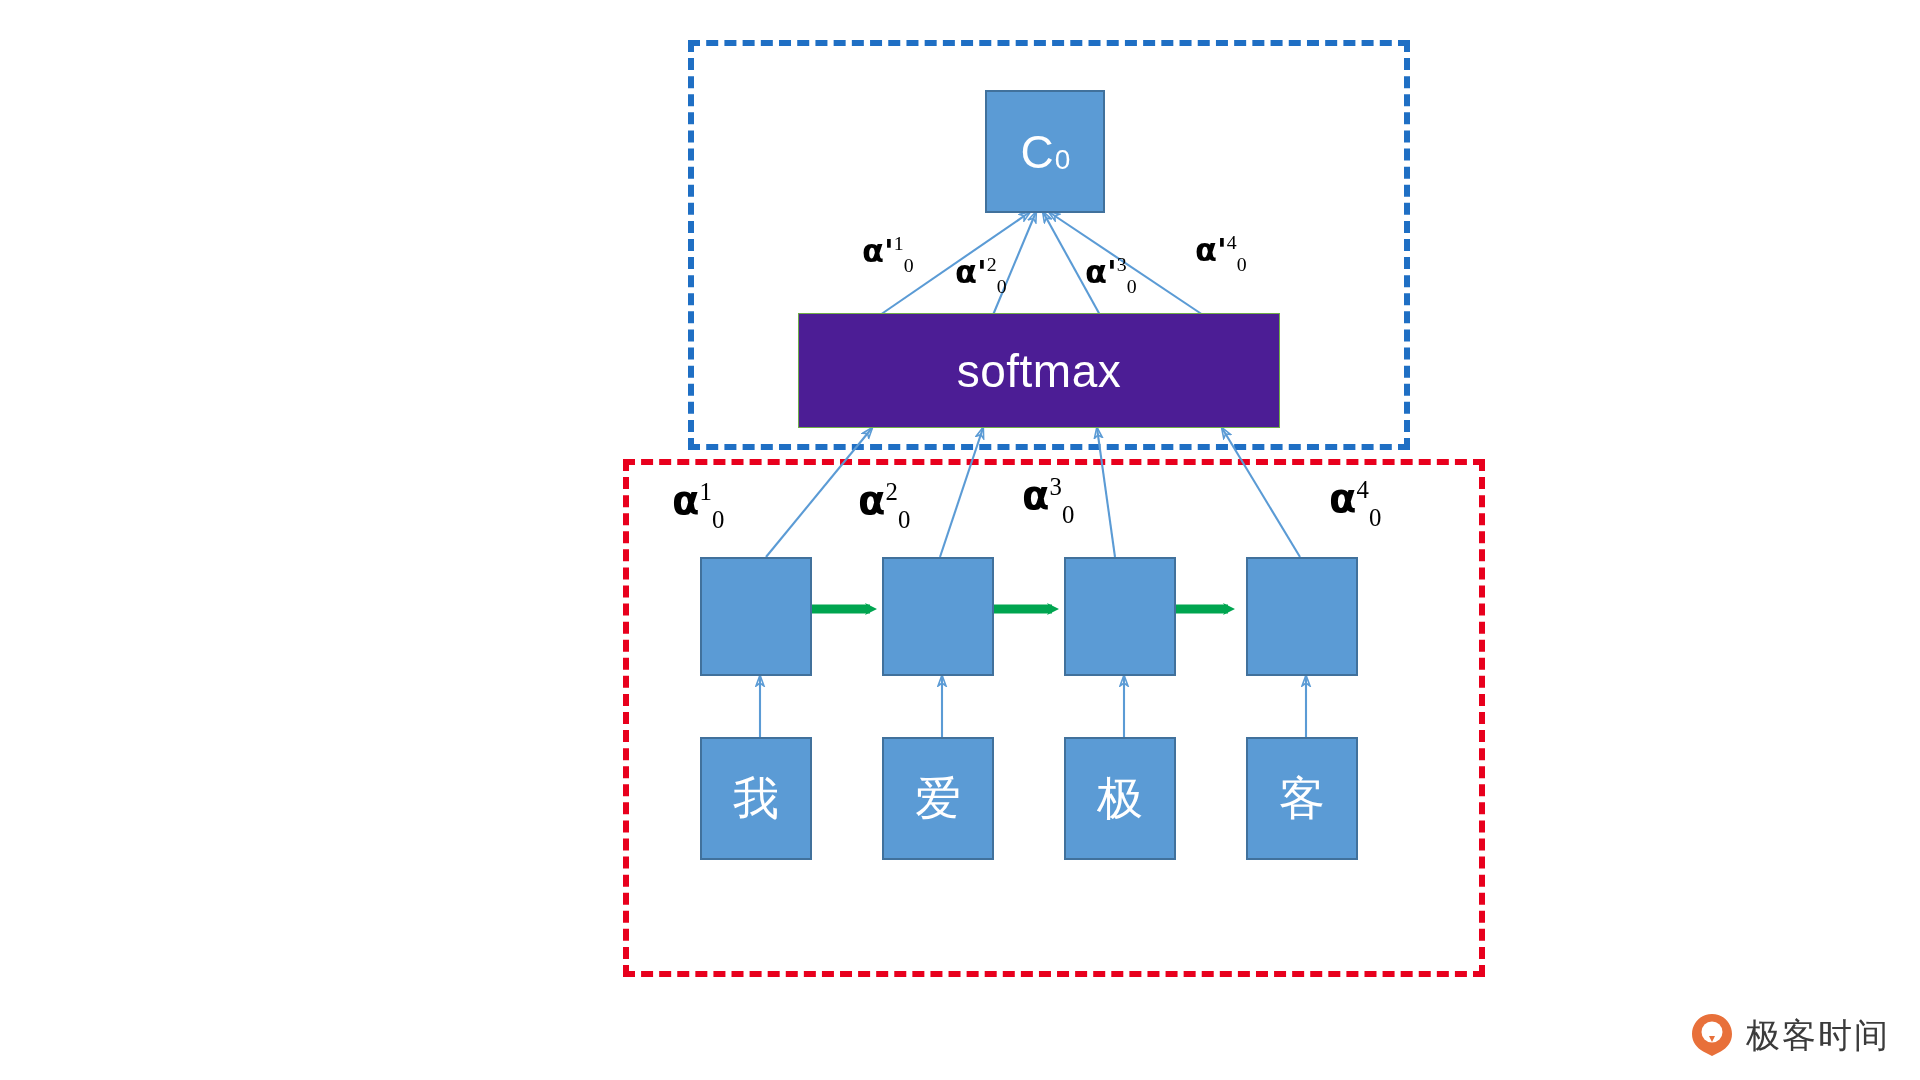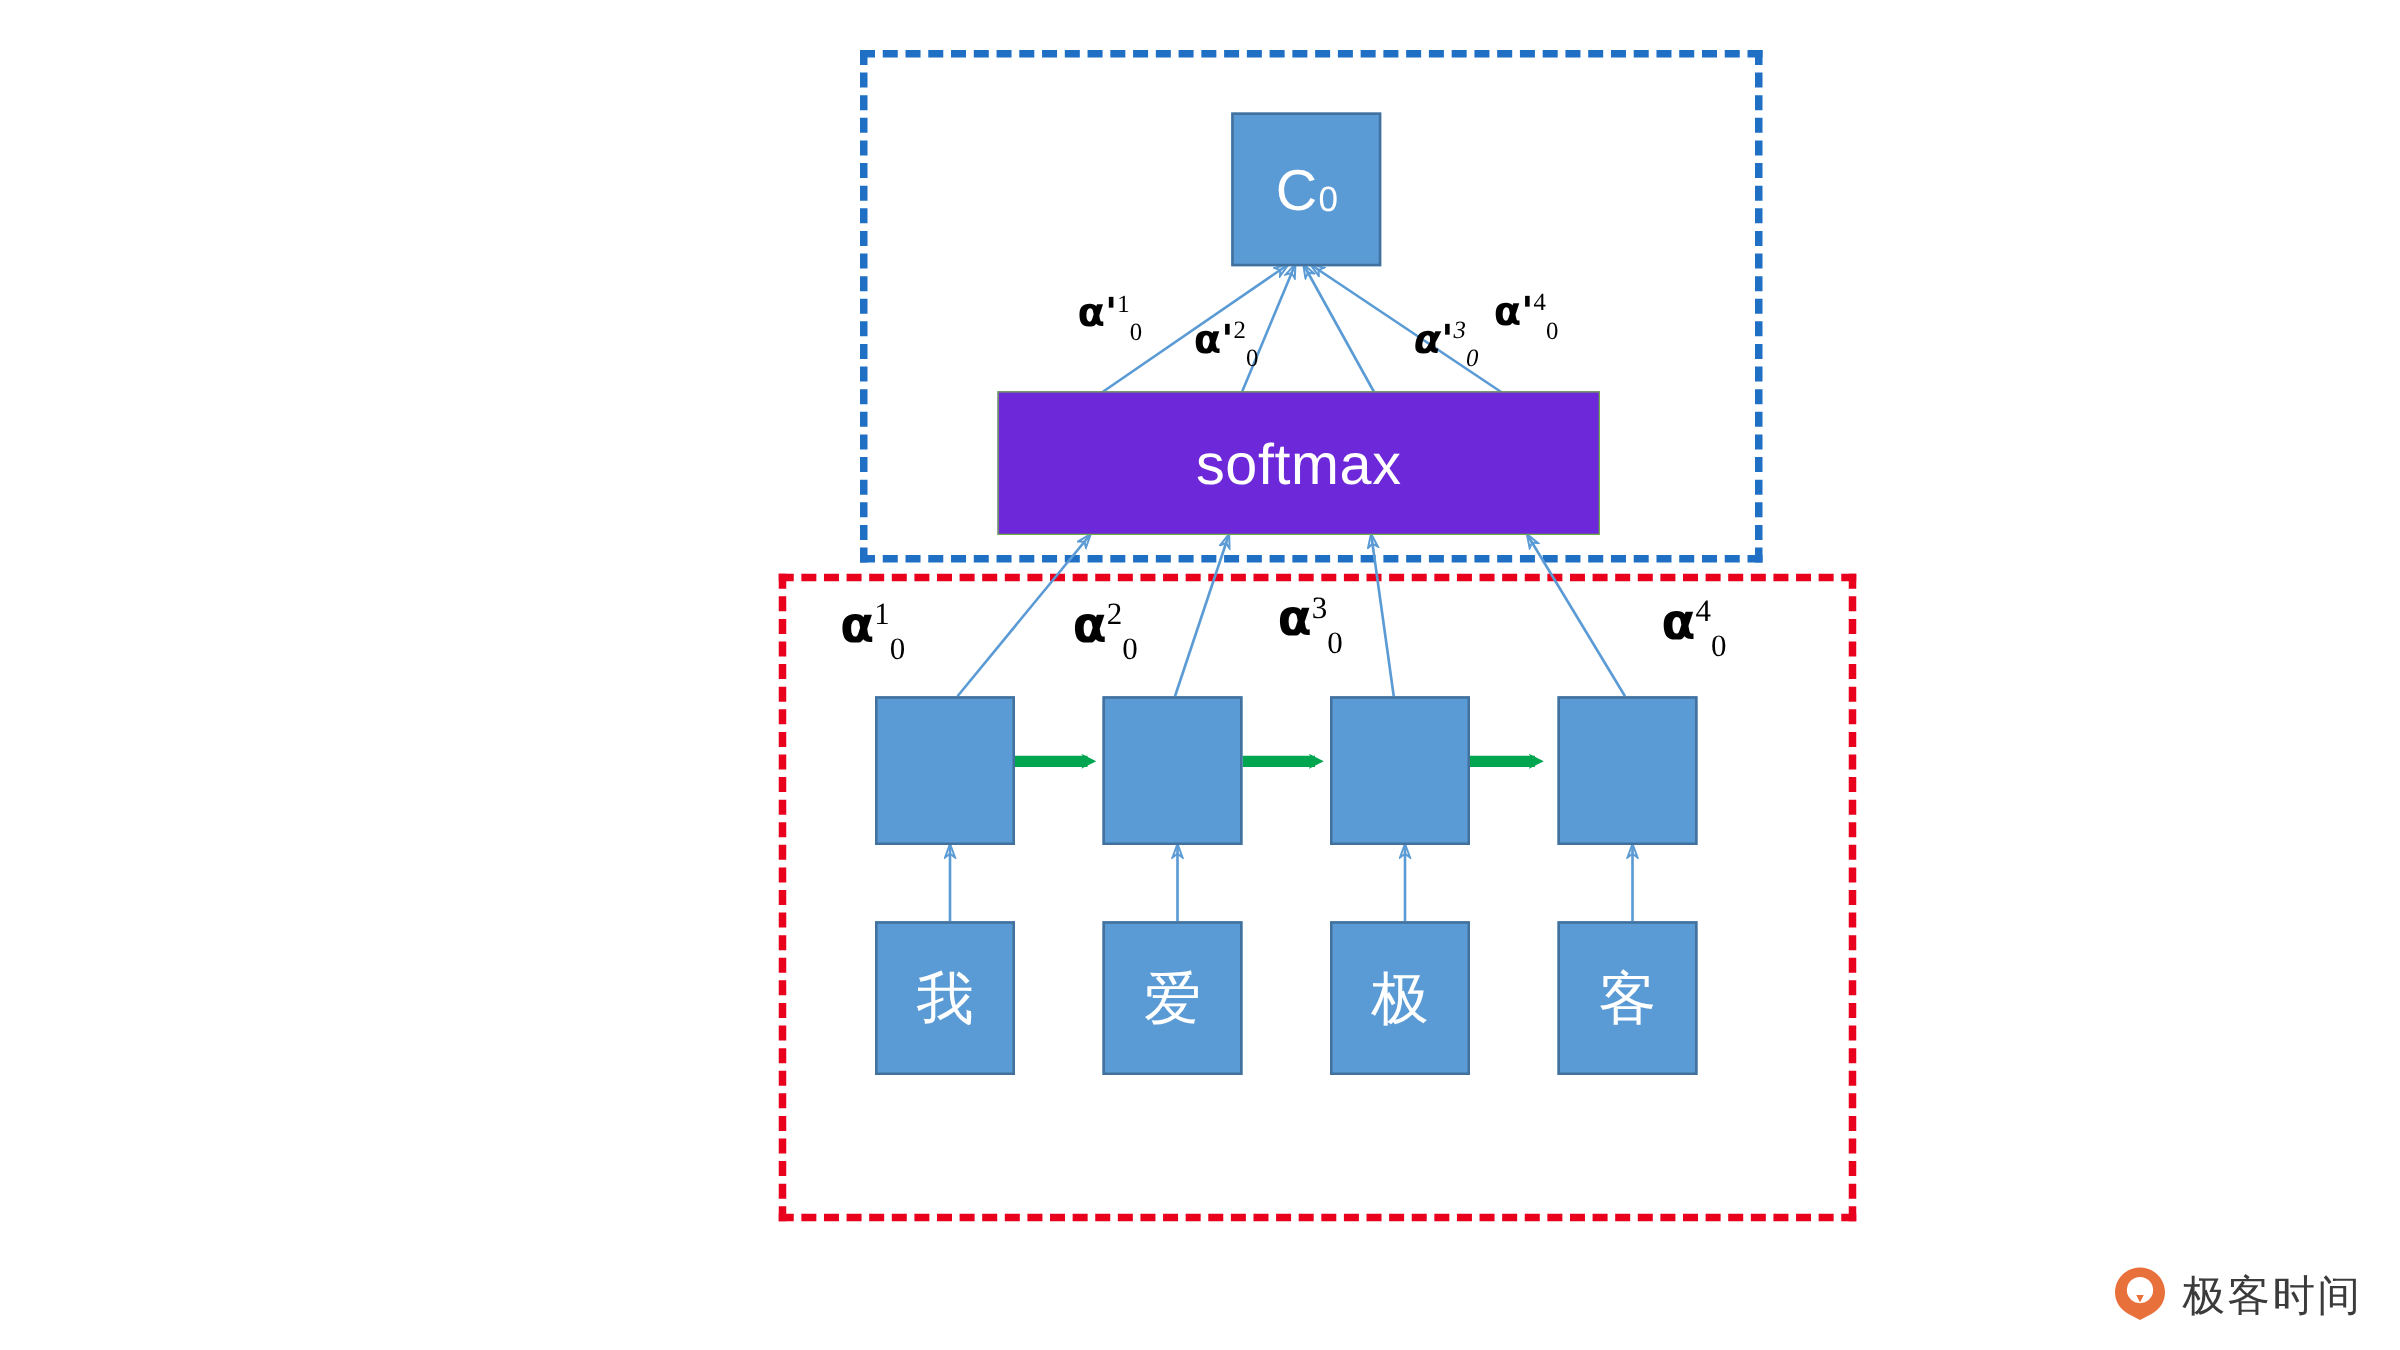--- a/index.html
+++ b/index.html
@@ -52,21 +52,21 @@
     top: 8px;
     left: 1px;
   }
   .word-box {
     font-size: 46px;
     font-family: "DejaVu Sans", sans-serif;
   }
   .softmax-box {
     position: absolute;
     box-sizing: border-box;
-    background: #6d28d9;
+    background: #4c1d95;
     border: 1px solid #70ad47;
     display: flex;
     align-items: center;
     justify-content: center;
     color: #ffffff;
     font-size: 46px;
     letter-spacing: 0.5px;
   }
 
   
@@ -176,21 +176,21 @@
   </div>
 
   <div class="alpha-label alpha-small" style="left:862px; top:234px;">
     <span class="base">α'</span><span class="sup">1</span><span class="sub">0</span>
   </div>
 
   <div class="alpha-label alpha-small" style="left:955px; top:255px;text-align:center;">
     <span class="base">α'</span><span class="sup">2</span><span class="sub">0</span>
   </div>
 
-  <div class="alpha-label alpha-small" style="left:1131px; top:255px;font-style:italic;">
+  <div class="alpha-label alpha-small" style="left:1085px; top:255px;">
     <span class="base">α'</span><span class="sup">3</span><span class="sub">0</span>
   </div>
 
   <div class="alpha-label alpha-small" style="left:1195px; top:233px;">
     <span class="base">α'</span><span class="sup">4</span><span class="sub">0</span>
   </div>
 
   <div class="softmax-box" style="left:798px; top:313px; width:482px; height:115px;">
     <span>softmax</span>
   </div>

